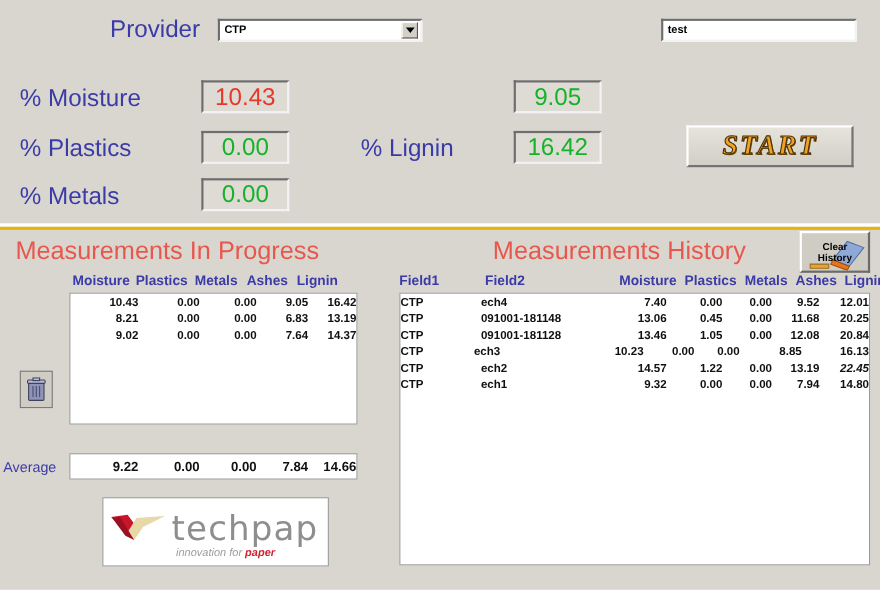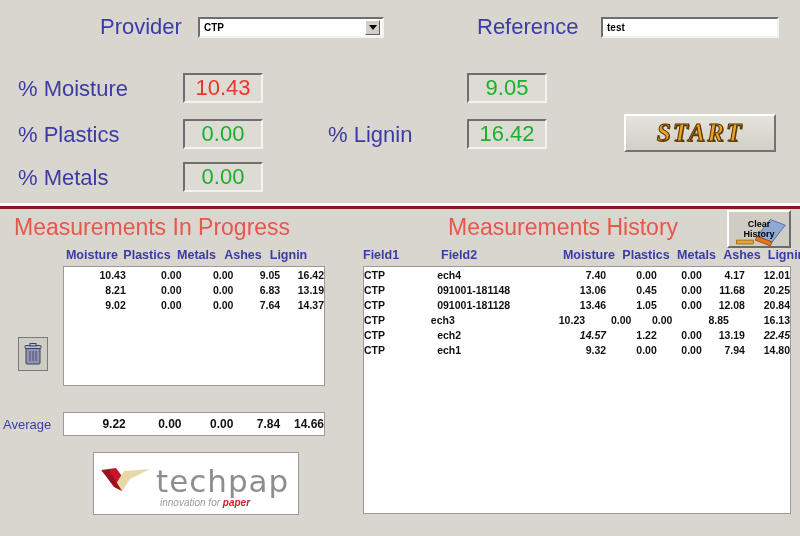--- a/index.html
+++ b/index.html
@@ -10,21 +10,21 @@
   body {
     width: 800px;
     height: 536px;
     overflow: hidden;
     font-family: "Liberation Sans", sans-serif;
   }
   #app {
     position: relative;
     width: 800px;
     height: 536px;
-    background: #7f1d1d;
+    background: #eab308;
     box-sizing: border-box;
     padding-left: 12px;
   }
 
   
   #top-panel {
     position: absolute;
     left: 0;
     top: 0;
     width: 800px;
@@ -348,21 +348,20 @@
 
     <div id="provider-label" class="lbl-blue">Provider</div>
 
     <div id="provider-select-wrap">
       <div id="provider-value">CTP</div>
       <div id="provider-arrow-btn">
         <span class="caret-down"></span>
       </div>
     </div>
 
-    <div id="reference-label" class="lbl-blue">Reference</div>
 
     <div id="reference-input-wrap">
       <div id="reference-value">test</div>
     </div>
 
     <div id="moisture-label" class="lbl-blue metric-label">% Moisture</div>
     <div id="moisture-box" class="metric-box">
       <span style="color:#e8362b">10.43</span>
     </div>
 
@@ -480,21 +479,21 @@
       <span style="width:45px;text-align:center">Lignin</span>
     </div>
 
     <div id="history-listbox">
         <div class="hist-row">
           <span class="cell-l" style="width: 78px; display: inline-block;">CTP</span>
           <span class="cell-l" style="width: 118px; display: inline-block;">ech4</span>
           <span class="cell-r" style="width: 62px; display: inline-block;">7.40</span>
           <span class="cell-r" style="width: 54px; display: inline-block;">0.00</span>
           <span class="cell-r" style="width: 48px; display: inline-block;">0.00</span>
-          <span class="cell-r" style="width: 46px; display: inline-block;">4.17</span>
+          <span class="cell-r" style="width: 46px; display: inline-block;">9.52</span>
           <span class="cell-r" style="width: 48px; display: inline-block;">12.01</span>
         </div>
         <div class="hist-row">
           <span class="cell-l" style="width: 78px; display: inline-block;">CTP</span>
           <span class="cell-l" style="width: 118px; display: inline-block;">091001-181148</span>
           <span class="cell-r" style="width: 62px; display: inline-block;">13.06</span>
           <span class="cell-r" style="width: 54px; display: inline-block;">0.45</span>
           <span class="cell-r" style="width: 48px; display: inline-block;">0.00</span>
           <span class="cell-r" style="width: 46px; display: inline-block;">11.68</span>
           <span class="cell-r" style="width: 48px; display: inline-block;">20.25</span>
@@ -513,21 +512,21 @@
           <span class="cell-l" style="width: 118px; display: inline-block;">ech3</span>
           <span class="cell-r" style="width: 62px; display: inline-block;">10.23</span>
           <span class="cell-r" style="width: 54px; display: inline-block;">0.00</span>
           <span class="cell-r" style="width: 48px; display: inline-block;">0.00</span>
           <span class="cell-r" style="width: 46px; display: inline-block; margin-left: 17px;">8.85</span>
           <span class="cell-r" style="width: 48px; display: inline-block; margin-left: 20px;">16.13</span>
         </div>
         <div class="hist-row">
           <span class="cell-l" style="width: 78px; display: inline-block;">CTP</span>
           <span class="cell-l" style="width: 118px; display: inline-block;">ech2</span>
-          <span class="cell-r" style="width: 62px; display: inline-block; font-style: italic;">14.57</span>
+          <span class="cell-r" style="width: 62px; display: inline-block;">14.57</span>
           <span class="cell-r" style="width: 54px; display: inline-block;">1.22</span>
           <span class="cell-r" style="width: 48px; display: inline-block;">0.00</span>
           <span class="cell-r" style="width: 46px; display: inline-block;">13.19</span>
           <span class="cell-r" style="width: 48px; display: inline-block; font-style: italic;">22.45</span>
         </div>
         <div class="hist-row">
           <span class="cell-l" style="width: 78px; display: inline-block;">CTP</span>
           <span class="cell-l" style="width: 118px; display: inline-block;">ech1</span>
           <span class="cell-r" style="width: 62px; display: inline-block;">9.32</span>
           <span class="cell-r" style="width: 54px; display: inline-block;">0.00</span>

